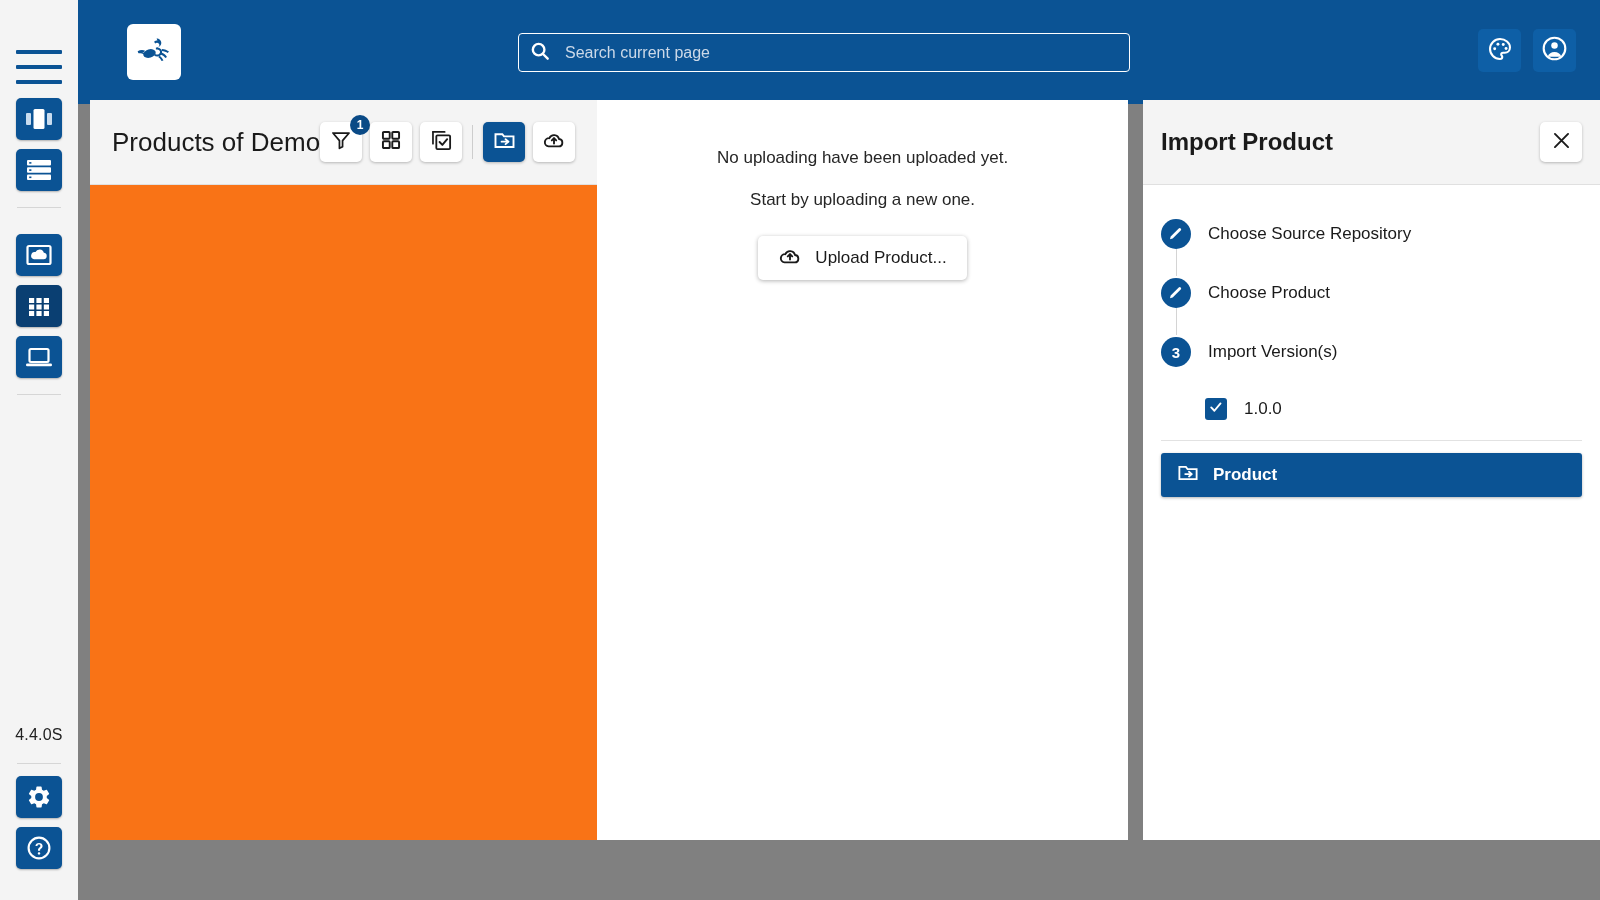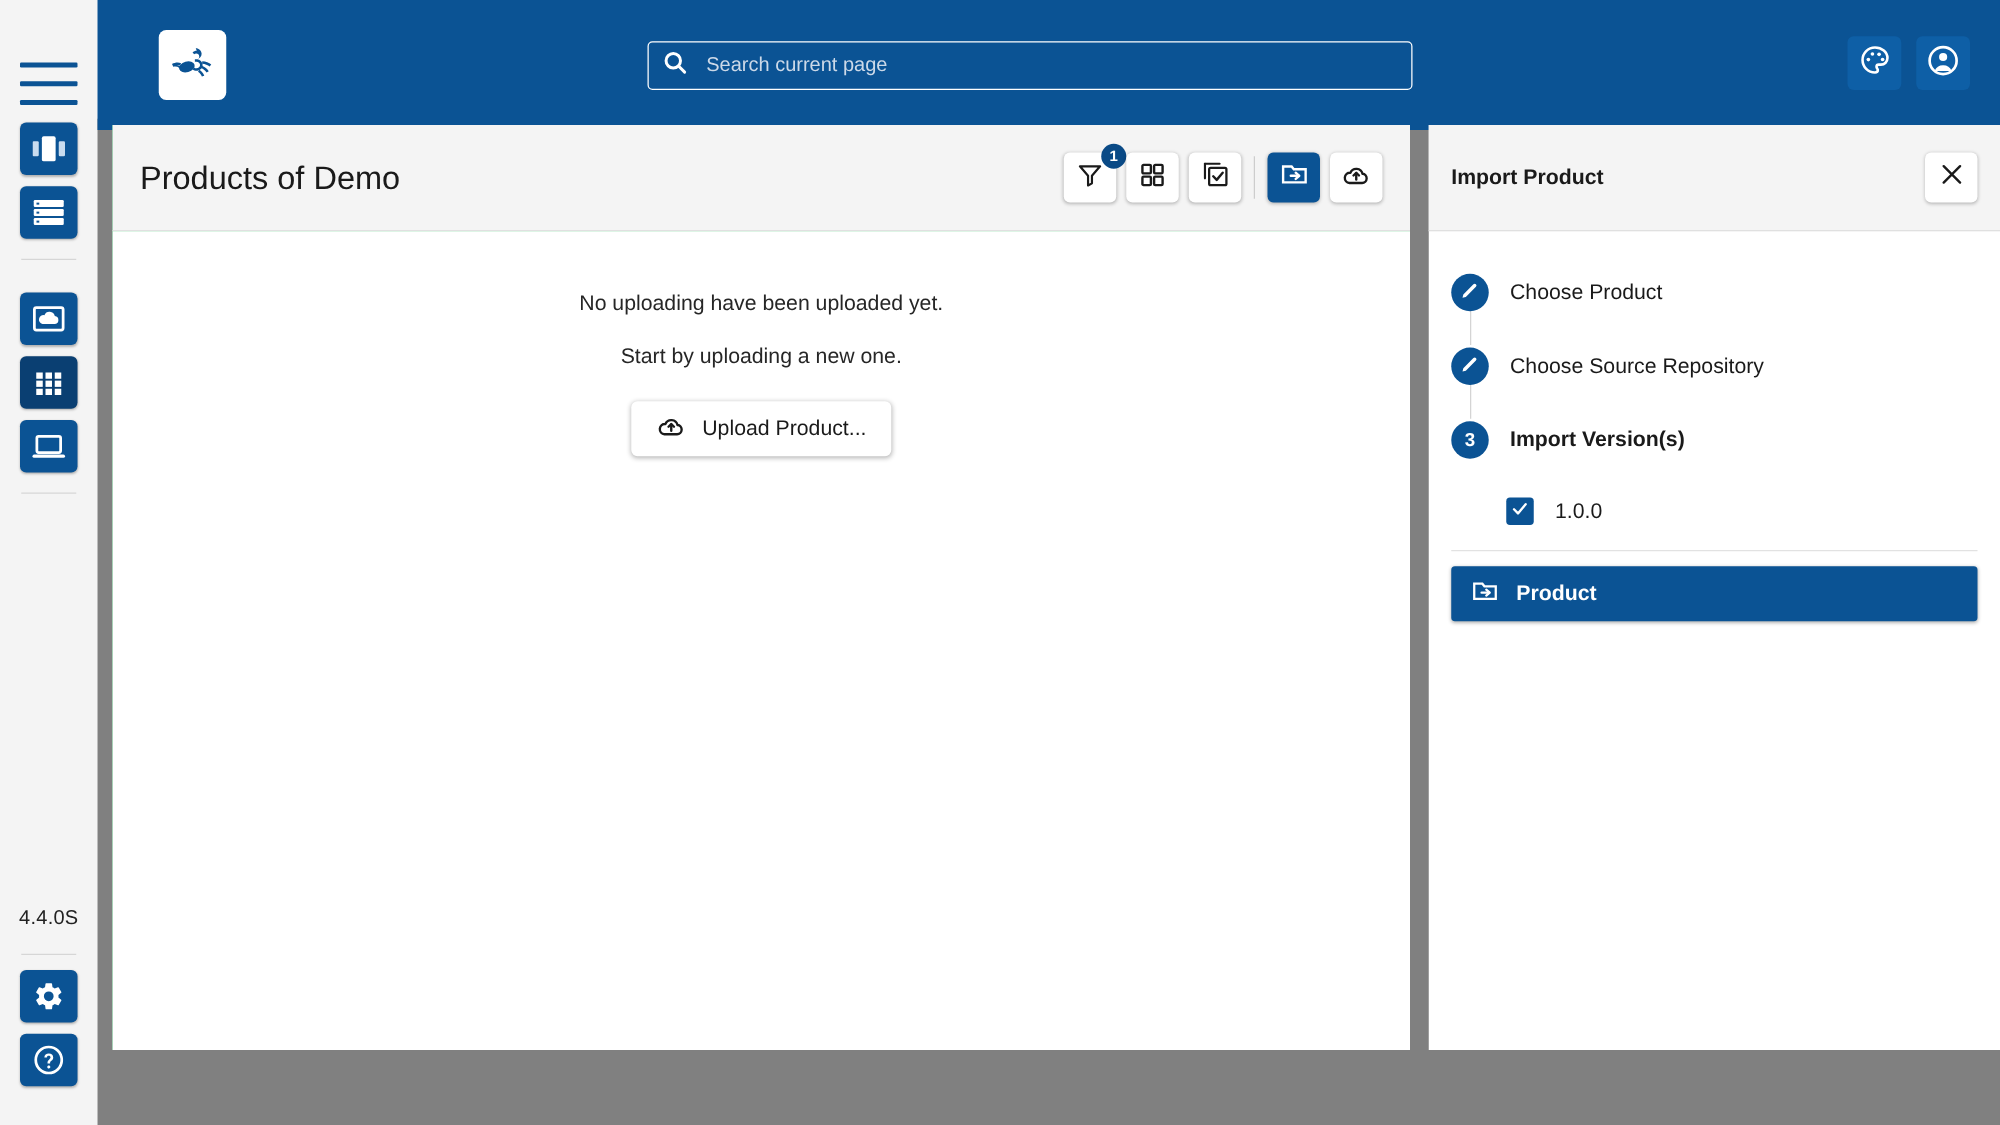--- a/index.html
+++ b/index.html
@@ -80,22 +80,22 @@
   
   #backdrop {
     position: absolute; left: 78px; top: 95px; right: 0; bottom: 0;
     background: #808080;
   }
 
   
   #main-panel {
     position: absolute; left: 90px; top: 100px;
     width: 1038px; height: 740px;
-    background: #22c55e;
-    display: flex; flex-direction: column;
+    background: #f97316;
+    display: flex; flex-direction: row;
   }
   #main-header {
     height: 85px; background: #f4f4f4;
     border-bottom: 1px solid #e0e0e0;
     display: flex; align-items: center; justify-content: space-between;
     padding: 0 22px 0 22px;
   }
   #page-title { font-size: 26px; color: #1a1a1a; font-weight: normal; }
   #toolbar { display: flex; align-items: center; gap: 8px; }
   .tool-btn {
@@ -139,42 +139,42 @@
     width: 457px; height: 740px;
     background: #ffffff;
     display: flex; flex-direction: column;
   }
   #side-header {
     height: 85px; background: #f4f4f4;
     border-bottom: 1px solid #e0e0e0;
     display: flex; align-items: center; justify-content: space-between;
     padding: 0 18px 0 18px;
   }
-  #side-title { font-size: 17px; color: #1a1a1a; font-weight: bold; }
+  #side-title { font-size: 24px; color: #1a1a1a; font-weight: bold; }
   #close-btn {
     width: 42px; height: 40px; background: #ffffff; border-radius: 5px;
     box-shadow: 0 1px 3px rgba(0,0,0,.26);
     display: flex; align-items: center; justify-content: center; cursor: pointer;
   }
   #side-body { flex: 1; padding: 32px 18px 0 18px; }
 
   .step { position: relative; display: flex; align-items: center; height: 34px; margin-bottom: 25px; }
   .step:last-of-type { margin-bottom: 0; }
   .step-marker {
     width: 30px; height: 30px; border-radius: 15px; background: #0b5394;
     color: #ffffff; font-size: 15px; font-weight: bold;
     display: flex; align-items: center; justify-content: center;
     flex: 0 0 auto; z-index: 2; cursor: pointer;
   }
   .step-connector {
     position: absolute; left: 14.5px; top: 30px; width: 1.5px; height: 29px;
     background: #d4d4d4; z-index: 1;
   }
   .step-label { margin-left: 17px; font-size: 17px; color: #1a1a1a; }
-  .step-label.current { font-weight: bold; }
+  .step-label.current { font-weight: normal; }
 
   #version-list { margin-top: 22px; padding-left: 44px; }
   .version-row { display: flex; align-items: center; height: 30px; }
   .cb {
     width: 22px; height: 22px; border-radius: 3px; background: #0b5394;
     display: flex; align-items: center; justify-content: center; cursor: pointer;
     flex: 0 0 auto;
   }
   .version-label { margin-left: 17px; font-size: 17px; color: #1a1a1a; }
 
@@ -431,33 +431,33 @@
 
       <div class="step">
         <div class="step-connector"></div>
         <div class="step-marker">
           <span>
             <svg width="16" height="16" viewBox="0 0 24 24">
               <path d="M4 17.3L16.1 5.2a2.1 2.1 0 0 1 3 3L7 20.3l-4 1z" fill="#ffffff"></path>
             </svg>
           </span>
         </div>
-        <div class="step-label">Choose Product</div>
+        <div class="step-label">Choose Source Repository</div>
       </div>
 
       <div class="step">
         <div class="step-connector"></div>
         <div class="step-marker">
           <span>
             <svg width="16" height="16" viewBox="0 0 24 24">
               <path d="M4 17.3L16.1 5.2a2.1 2.1 0 0 1 3 3L7 20.3l-4 1z" fill="#ffffff"></path>
             </svg>
           </span>
         </div>
-        <div class="step-label">Choose Source Repository</div>
+        <div class="step-label">Choose Product</div>
       </div>
 
       <div class="step">
         <div class="step-marker">3</div>
         <div class="step-label current">Import Version(s)</div>
       </div>
 
       <div id="version-list">
         <div class="version-row">
           <div class="cb">

